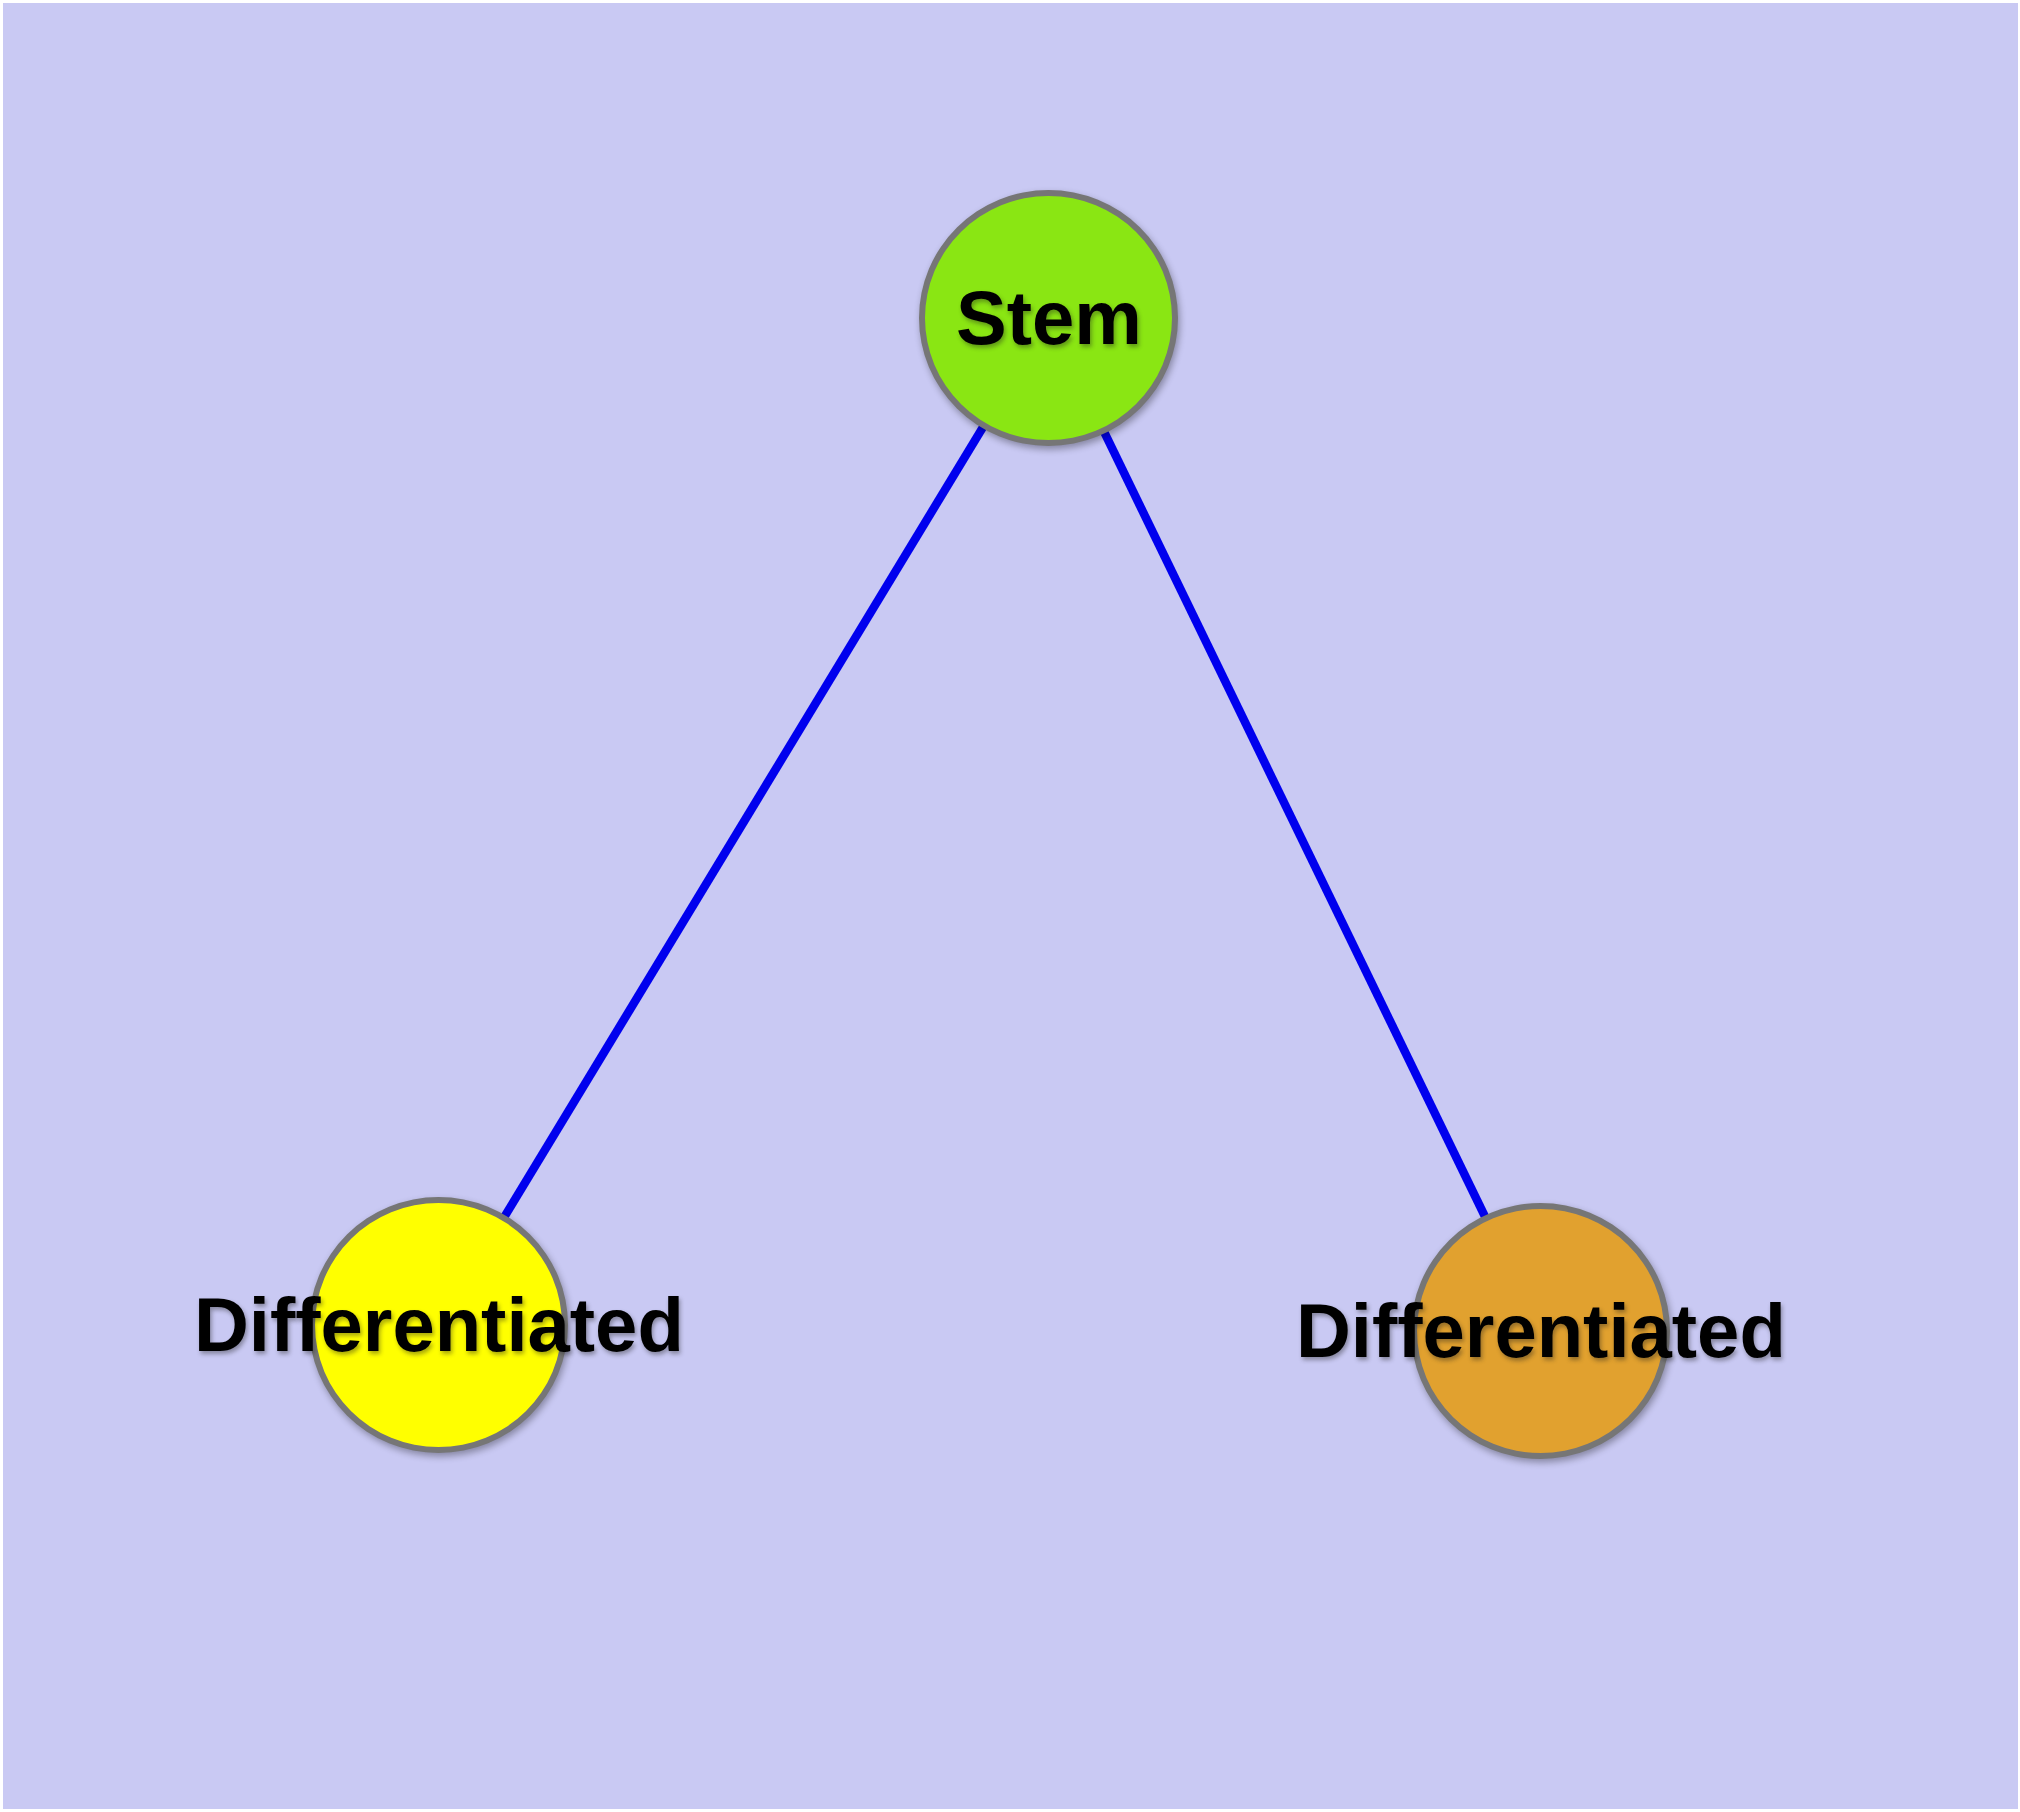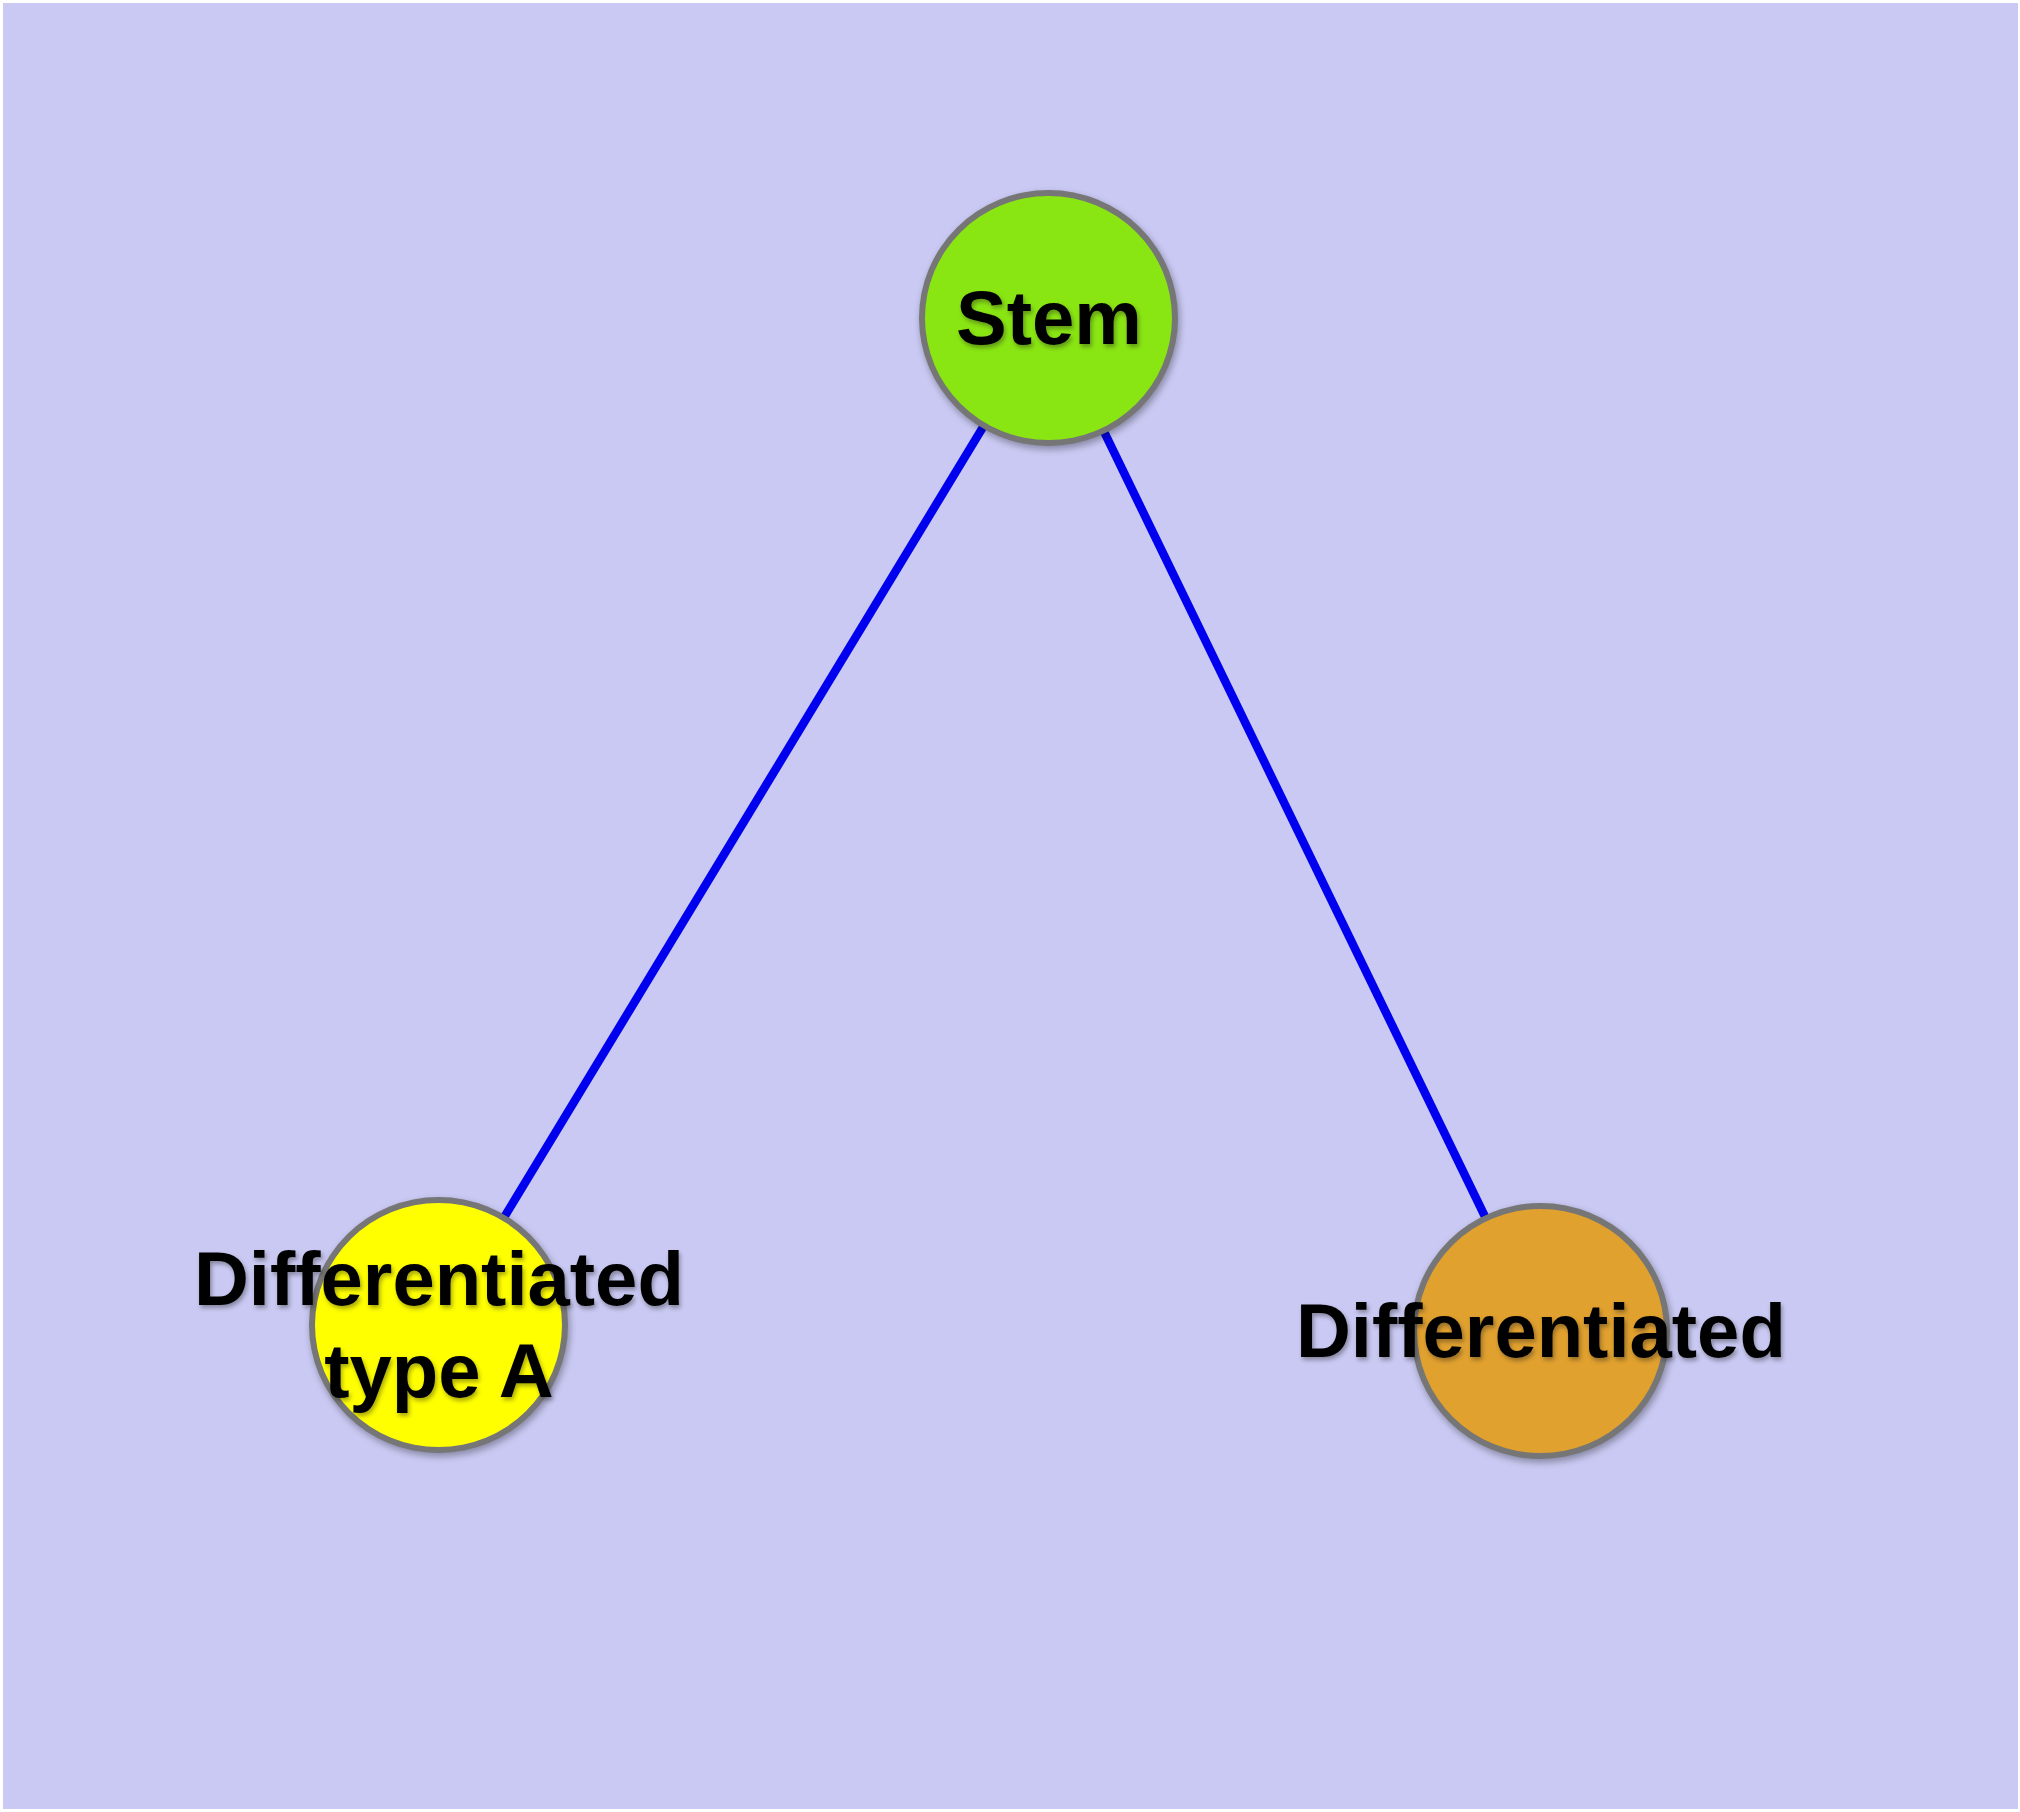--- a/index.html
+++ b/index.html
@@ -74,21 +74,20 @@
 
     <div class="node node-stem" style="background-color: rgb(138, 230, 19); border-color: rgb(118, 118, 118);">
       <div class="node-label">
         <span class="line">Stem</span>
       </div>
     </div>
 
     <div class="node node-type-a" style="background-color: rgb(255, 255, 0); border-color: rgb(118, 118, 118);">
       <div class="node-label">
         <span class="line">Differentiated</span>
-        <span class="line">type A</span>
       </div>
     </div>
 
     <div class="node node-type-b" style="background-color: rgb(225, 161, 47); border-color: rgb(118, 118, 118);">
       <div class="node-label">
         <span class="line">Differentiated</span>
       </div>
     </div>
 
   </div>

